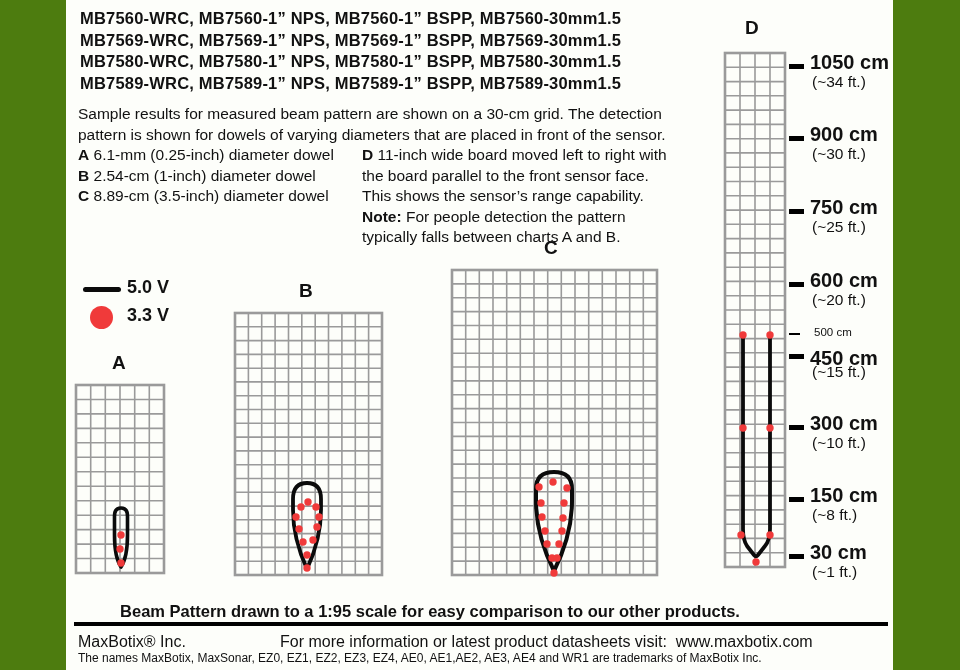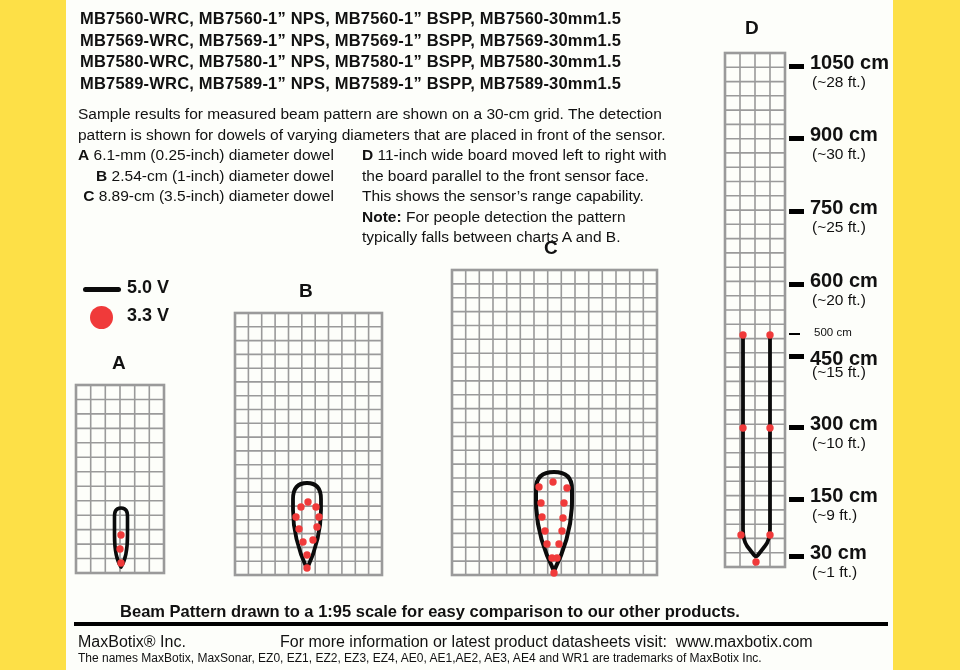--- a/index.html
+++ b/index.html
@@ -1,22 +1,22 @@
 <!DOCTYPE html>
 <html><head>
 <meta charset="utf-8">
 <style>
   html,body{margin:0;padding:0;background:#000;}
-  #screen{position:relative;width:960px;height:670px;background:#fde047;overflow:hidden;
+  #screen{position:relative;width:960px;height:670px;background:#4d7c0f;overflow:hidden;
           font-family:"Liberation Sans","DejaVu Sans",sans-serif;color:#111;}
   #page{position:absolute;left:66px;top:0;width:827px;height:670px;background:#fdfefa;}
   .abs{position:absolute;}
   .title{left:80px;top:8px;font-size:16.5px;font-weight:bold;line-height:21.5px;letter-spacing:.2px;white-space:nowrap;}
   .intro{left:78px;top:104px;font-size:15.5px;line-height:20.5px;white-space:nowrap;}
-  .dowels{left:78px;top:145px;font-size:15.5px;line-height:20.5px;white-space:nowrap;text-align:right;}
+  .dowels{left:78px;top:145px;font-size:15.5px;line-height:20.5px;white-space:nowrap;}
   .board{left:362px;top:145px;font-size:15.5px;line-height:20.5px;white-space:nowrap;}
   .board b,.dowels b{font-weight:bold;}
   .legend-line{left:83px;top:287px;width:38px;height:5px;background:#0b0b0b;border-radius:3px;}
   .legend-line-label{left:127px;top:277px;font-size:18px;font-weight:bold;}
   .legend-dot{left:90px;top:306px;width:23px;height:23px;border-radius:50%;background:#f03a3a;}
   .legend-dot-label{left:127px;top:305px;font-size:18px;font-weight:bold;}
   .chart-label{font-size:19px;font-weight:bold;}
   #labelA{left:112px;top:352px;} #labelB{left:299px;top:280px;}
   #labelC{left:544px;top:237px;} #labelD{left:745px;top:17px;}
   .chart{position:absolute;}
@@ -127,41 +127,41 @@
         <circle cx="18" cy="375" r="3.7" fill="#f03a3a"></circle>
         <circle cx="45" cy="375" r="3.7" fill="#f03a3a"></circle>
         <circle cx="16" cy="482" r="3.7" fill="#f03a3a"></circle>
         <circle cx="45" cy="482" r="3.7" fill="#f03a3a"></circle>
         <circle cx="31" cy="509" r="3.7" fill="#f03a3a"></circle>
       </svg></div>
 
   <div id="scale-layer">
       <div class="tick" style="top: 64px;"></div>
       <div class="slabel" style="top: 51px;">1050 cm</div>
-      <div class="ssub" style="top: 73px;">(~28 ft.)</div>
+      <div class="ssub" style="top: 73px;">(~34 ft.)</div>
       <div class="tick" style="top: 136px;"></div>
       <div class="slabel" style="top: 123px;">900 cm</div>
       <div class="ssub" style="top: 145px;">(~30 ft.)</div>
       <div class="tick" style="top: 209px;"></div>
       <div class="slabel" style="top: 196px; text-align: center;">750 cm</div>
       <div class="ssub" style="top: 218px;">(~25 ft.)</div>
       <div class="tick" style="top: 282px;"></div>
       <div class="slabel" style="top: 269px;">600 cm</div>
       <div class="ssub" style="top: 291px;">(~20 ft.)</div>
       <div class="tick minor" style="top: 333px;"></div>
       <div class="slabel minor" style="top: 326px; padding-left: 8px;">500 cm</div>
       <div class="tick" style="top: 354px;"></div>
       <div class="slabel" style="top: 341px; margin-top: 6px;">450 cm</div>
       <div class="ssub" style="top: 363px;">(~15 ft.)</div>
       <div class="tick" style="top: 425px;"></div>
       <div class="slabel" style="top: 412px;">300 cm</div>
       <div class="ssub" style="top: 434px;">(~10 ft.)</div>
       <div class="tick" style="top: 497px;"></div>
       <div class="slabel" style="top: 484px;">150 cm</div>
-      <div class="ssub" style="top: 506px;">(~9 ft.)</div>
+      <div class="ssub" style="top: 506px;">(~8 ft.)</div>
       <div class="tick" style="top: 554px;"></div>
       <div class="slabel" style="top: 541px;">30 cm</div>
       <div class="ssub" style="top: 563px;">(~1 ft.)</div>
     </div>
 
   <div class="abs bottom2">Beam Pattern drawn to a 1:95 scale for easy comparison to our other products.</div>
   <div class="abs rule"></div>
   <div class="abs f-company">MaxBotix® Inc.</div>
   <div class="abs f-info">For more information or latest product datasheets visit:  www.maxbotix.com</div>
   <div class="abs f-tm">The names MaxBotix, MaxSonar, EZ0, EZ1, EZ2, EZ3, EZ4, AE0, AE1,AE2, AE3, AE4 and WR1 are trademarks of MaxBotix Inc.</div>

